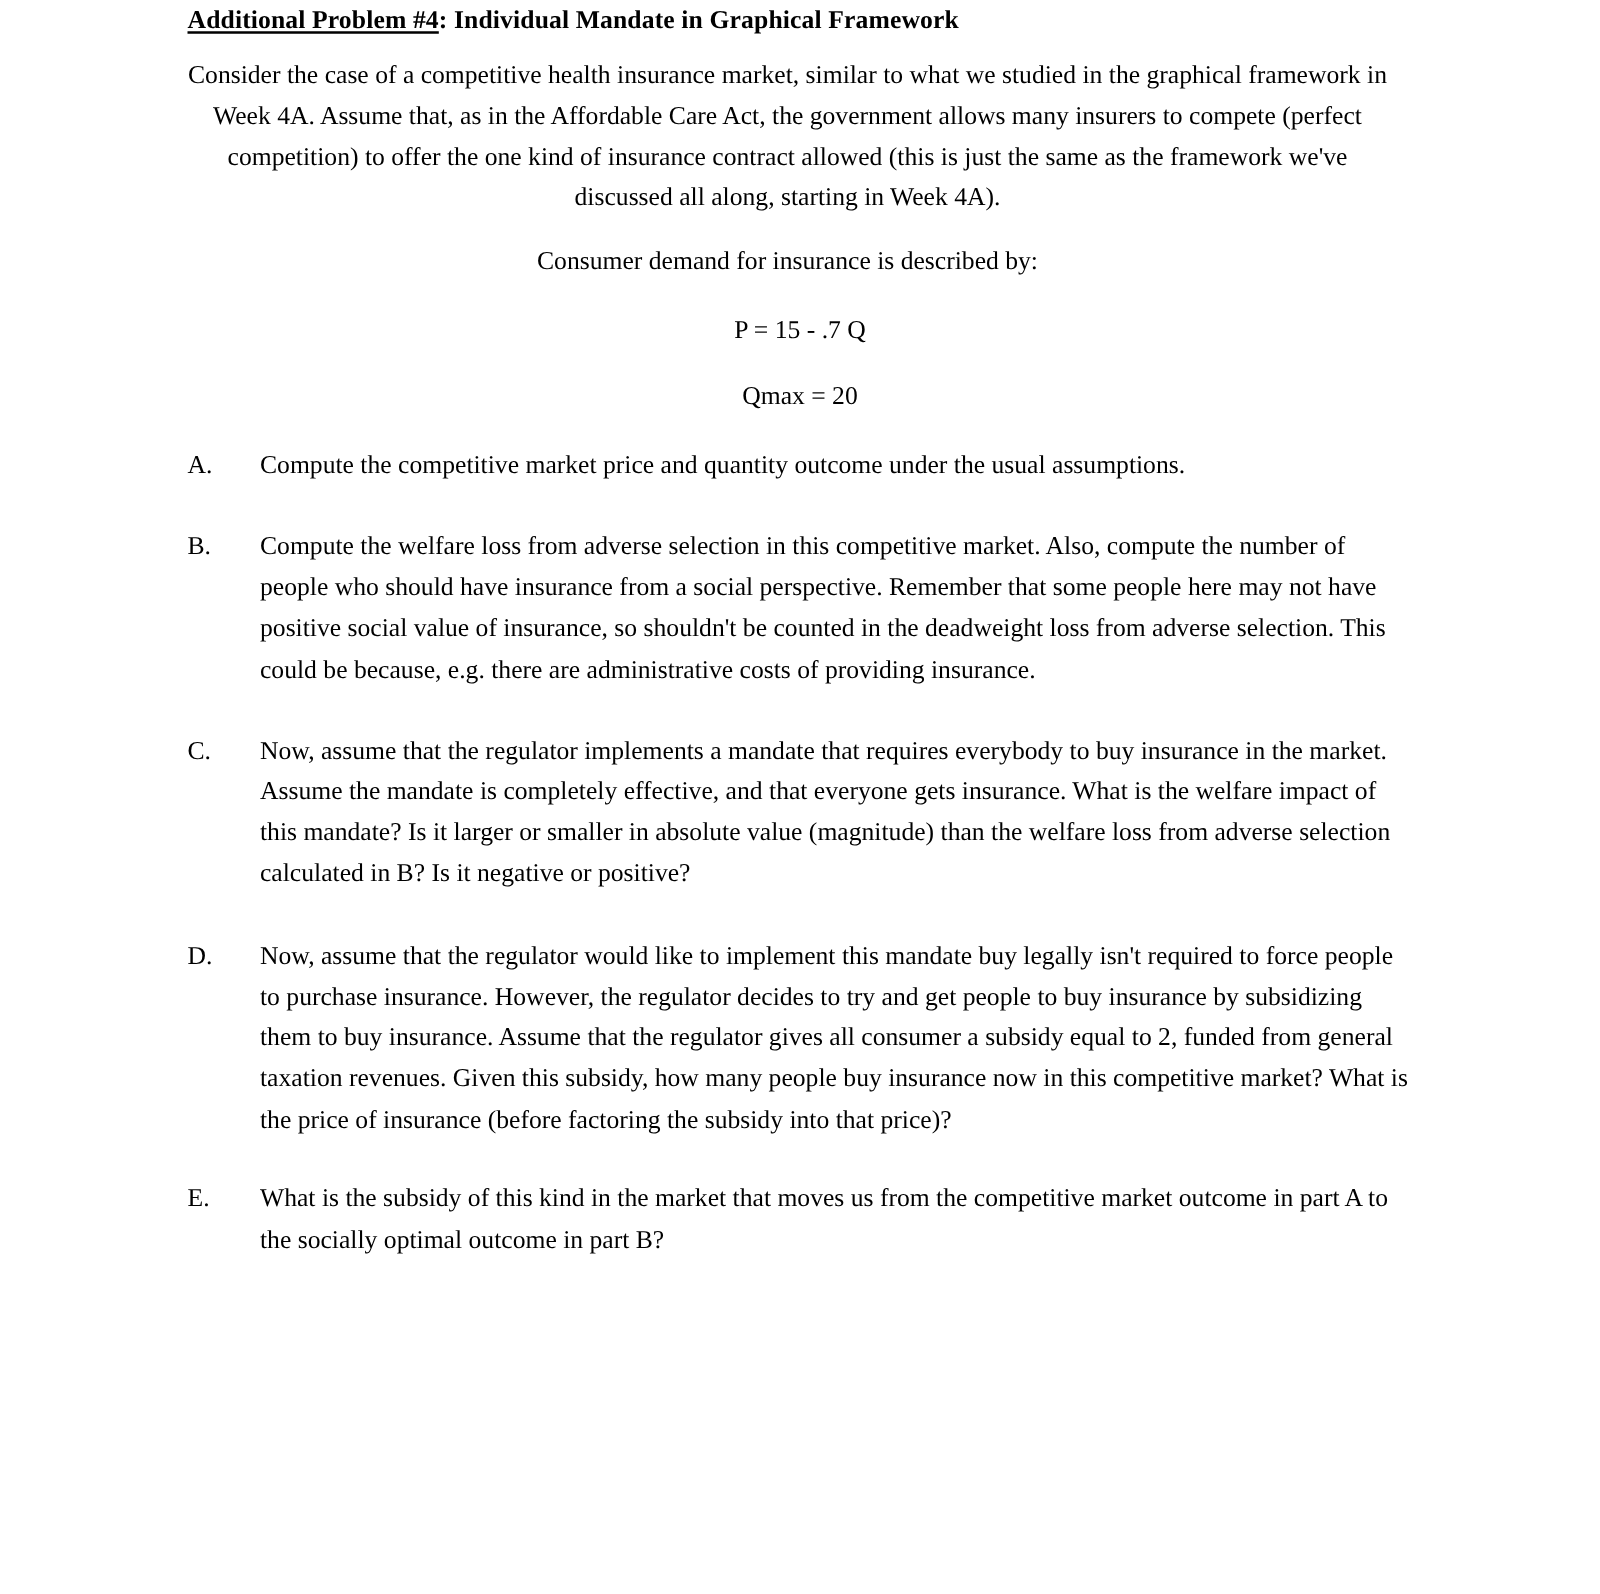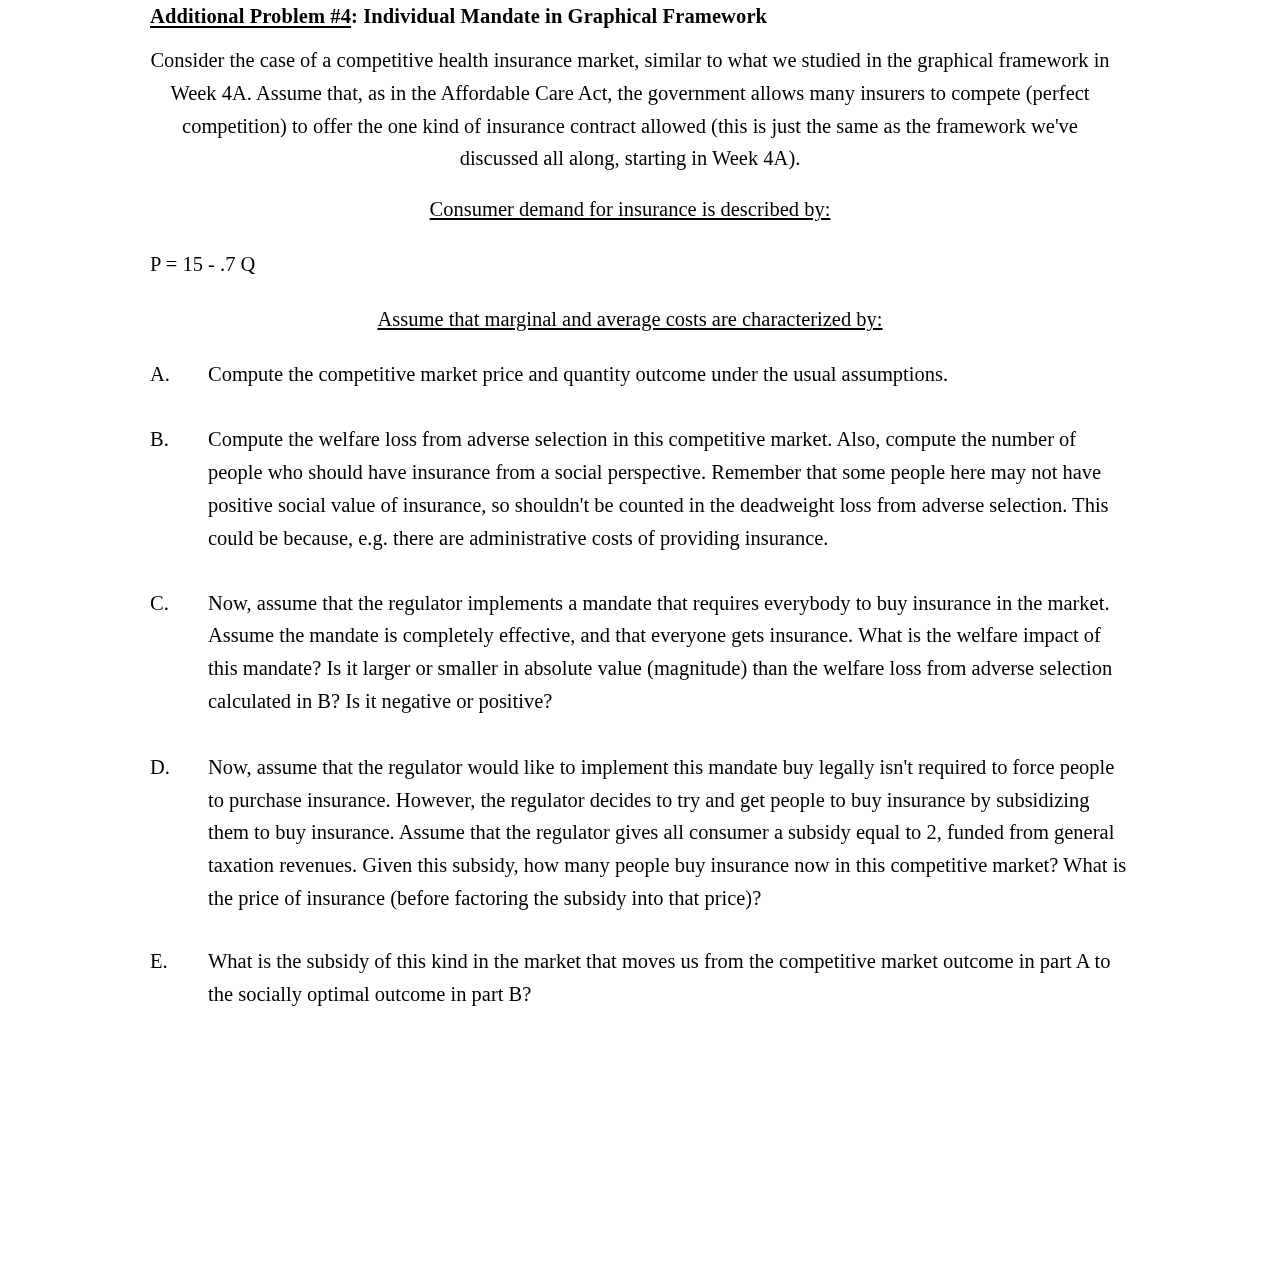--- a/index.html
+++ b/index.html
@@ -45,27 +45,27 @@
   
   .para {
     font-size: 20.5px;
     line-height: 32.8px;
     margin: 0 0 18px 0;
     width: 960px;
     text-align: center;
   }
   .para.tight {
     margin-bottom: 14px;
-    text-decoration: underline;
   }
 
   
   .equation {
     font-size: 20.5px;
     line-height: 32.8px;
+    text-align: center;
     margin: 0 0 20px 0;
     width: 980px;
     padding-right: 0px;
   }
   .equation.first-eq {
     margin-top: 22px;
   }
   .eq-group {
     margin-bottom: 22px;
   }
@@ -113,23 +113,23 @@
   <div class="content">
 
     <h1 class="doc-title"><span class="underlined">Additional Problem #4</span><span>: Individual Mandate in Graphical Framework</span></h1>
 
     <p class="para">Consider the case of a competitive health insurance market, similar to what we studied in the graphical framework in Week 4A. Assume that, as in the Affordable Care Act, the government allows many insurers to compete (perfect competition) to offer the one kind of insurance contract allowed (this is just the same as the framework we've discussed all along, starting in Week 4A).</p>
 
     <p class="para tight">Consumer demand for insurance is described by:</p>
 
     <div class="eq-group">
       <div class="equation first-eq">P = 15 - .7 Q</div>
+      <div class="equation">Qmax = 20</div>
     </div>
 
-    <p class="para tight">Assume that marginal and average costs are characterized by:</p>
 
     <div class="eq-group">
     </div>
 
     <ol class="list">
       <li class="list-item item-a">
         <span class="marker">A.</span>
         <span class="item-text">Compute the competitive market price and quantity outcome under the usual assumptions.</span>
       </li>
       <li class="list-item item-b">

